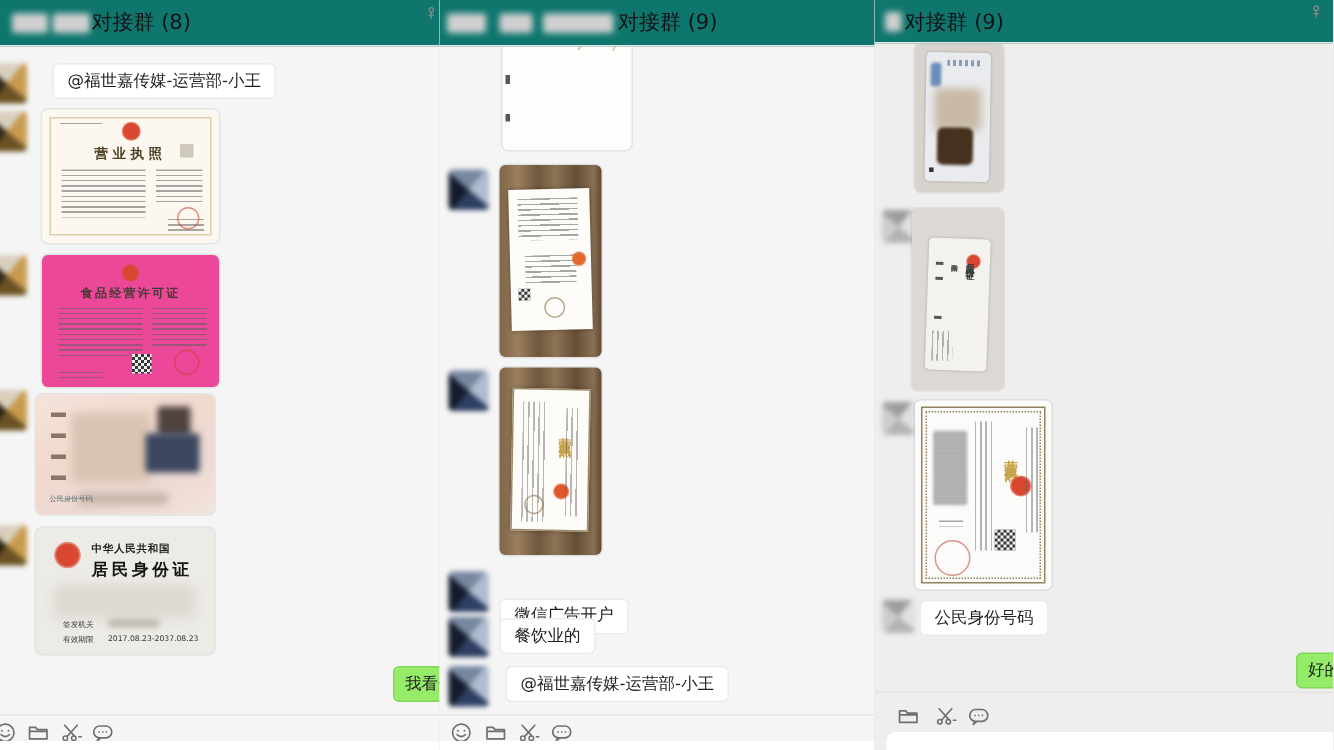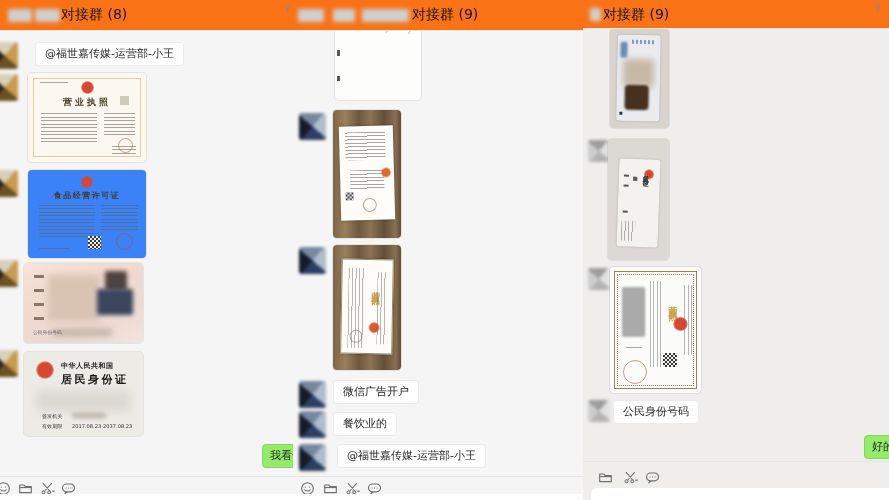--- a/index.html
+++ b/index.html
@@ -1,20 +1,20 @@
 <!DOCTYPE html>
 <html><head>
 <meta charset="utf-8">
 <style>
   html,body{margin:0;padding:0;background:#e9e9e9;font-family:"DejaVu Sans","Liberation Sans",sans-serif;}
   .screen{position:relative;width:889px;height:500px;overflow:hidden;background:#f0f0f0;}
   .abs{position:absolute;}
   .w{position:absolute;top:0;height:500px;background:#f5f5f5;overflow:hidden;}
   .w.bR{border-right:1px solid #e0e0e0;}
-  .hdr{position:absolute;top:0;left:0;right:0;height:30px;background:#f97316;border-bottom:1px solid #e7e7e7;z-index:5;text-decoration:underline;}
+  .hdr{position:absolute;top:0;left:0;right:0;height:30px;background:#0f766e;border-bottom:1px solid #e7e7e7;z-index:5;text-decoration:underline;}
   .title{position:absolute;top:6px;font-size:14px;color:#141414;white-space:nowrap;}
   .blurb{position:absolute;background:#d0d0d0;border-radius:2px;filter:blur(2px);}
   .av{position:absolute;width:27px;height:27px;border-radius:3px;filter:blur(1.6px);}
   .av.sm{width:22px;height:22px;}
   .av-gold{background:conic-gradient(from 40deg,#c89b4e 0 25%,#6a5224 0 50%,#2e2414 0 75%,#d8cfbd 0);}
   .av-blue{background:conic-gradient(from 40deg,#aebccd 0 25%,#2e3f63 0 50%,#141c2c 0 75%,#7787a0 0);}
   .av-gray{background:conic-gradient(from 40deg,#e0e0e0 0 25%,#b3b3b3 0 50%,#cdcdcd 0 75%,#9d9d9d 0);}
   .bubble{position:absolute;background:#fff;border:1px solid #ebebeb;border-radius:4px;
           font-size:11px;line-height:14px;color:#1f1f1f;padding:4px 9px;white-space:nowrap;}
   .bubble.out{background:#95ec69;border-color:#84d65a;}
@@ -53,21 +53,21 @@
         <div class="seal" style="left:53px;top:8px;width:13px;height:13px;"></div>
         <div class="dtitle" style="top:23px;font-size:9px;letter-spacing:3px;color:#4e4128;">营业执照</div>
         <div class="abs" style="right:17px;top:23px;width:9px;height:9px;background:#cfcabb;"></div>
         <div class="rows" style="left:13px;top:40px;width:56px;height:32px;"></div>
         <div class="rows" style="left:76px;top:40px;width:31px;height:22px;"></div>
         <div class="rows" style="right:10px;bottom:8px;width:24px;height:8px;"></div>
         <div class="sealO" style="right:13px;bottom:9px;width:13px;height:13px;"></div>
       </div>
 
       <div class="av av-gold" style="left:-9px;top:170px;"></div>
-      <div class="imgmsg" style="left:28px;top:170px;width:118px;height:88px;background:#3b82f6;">
+      <div class="imgmsg" style="left:28px;top:170px;width:118px;height:88px;background:#ec4899;">
         <div class="seal" style="left:53px;top:6px;width:12px;height:12px;"></div>
         <div class="dtitle" style="top:20px;font-size:8px;letter-spacing:1.5px;color:#443a32;">食品经营许可证</div>
         <div class="rows" style="left:11px;top:35px;width:56px;height:35px;"></div>
         <div class="rows" style="left:73px;top:35px;width:37px;height:27px;"></div>
         <div class="qr" style="left:60px;top:66px;width:13px;height:13px;"></div>
         <div class="sealO" style="right:13px;bottom:8px;width:15px;height:15px;"></div>
         <div class="rows" style="left:11px;bottom:6px;width:30px;height:4px;"></div>
       </div>
 
       <div class="av av-gold" style="left:-9px;top:260px;"></div>
@@ -170,21 +170,21 @@
         <div class="doc" style="left:8px;top:14px;right:8px;bottom:16px;border:1px solid #9c8a66;transform:rotate(1deg);">
           <div class="vrows" style="left:6px;top:8px;width:16px;height:80px;"></div>
           <div class="vtext abs" style="left:28px;top:24px;font-size:8.5px;font-weight:bold;letter-spacing:2px;color:#c9a24b;">营业执照</div>
           <div class="seal" style="left:27px;top:62px;width:11px;height:11px;background:radial-gradient(circle,#e0592c 0 55%,rgba(224,89,44,.4) 70%,transparent 72%);"></div>
           <div class="vrows" style="right:5px;top:12px;width:10px;height:72px;"></div>
           <div class="sealO" style="left:8px;bottom:10px;width:11px;height:11px;border-color:rgba(140,110,70,.6);"></div>
         </div>
       </div>
 
       <div class="av av-blue" style="left:6px;top:381px;"></div>
-      <div class="bubble" style="left:40px;top:380px;font-family:Liberation Mono, monospace;">微信广告开户</div>
+      <div class="bubble" style="left:40px;top:399px;font-family:Liberation Mono, monospace;">微信广告开户</div>
 
       <div class="av av-blue" style="left:6px;top:411px;"></div>
       <div class="bubble" style="left:40px;top:412px;">餐饮业的</div>
 
       <div class="av av-blue" style="left:6px;top:444px;"></div>
       <div class="bubble" style="left:44px;top:444px;">@福世嘉传媒-运营部-小王</div>
     </div>
 
     <div class="hdr">
       <span class="blurb" style="left:5px;top:9px;width:26px;height:13px;"></span>

